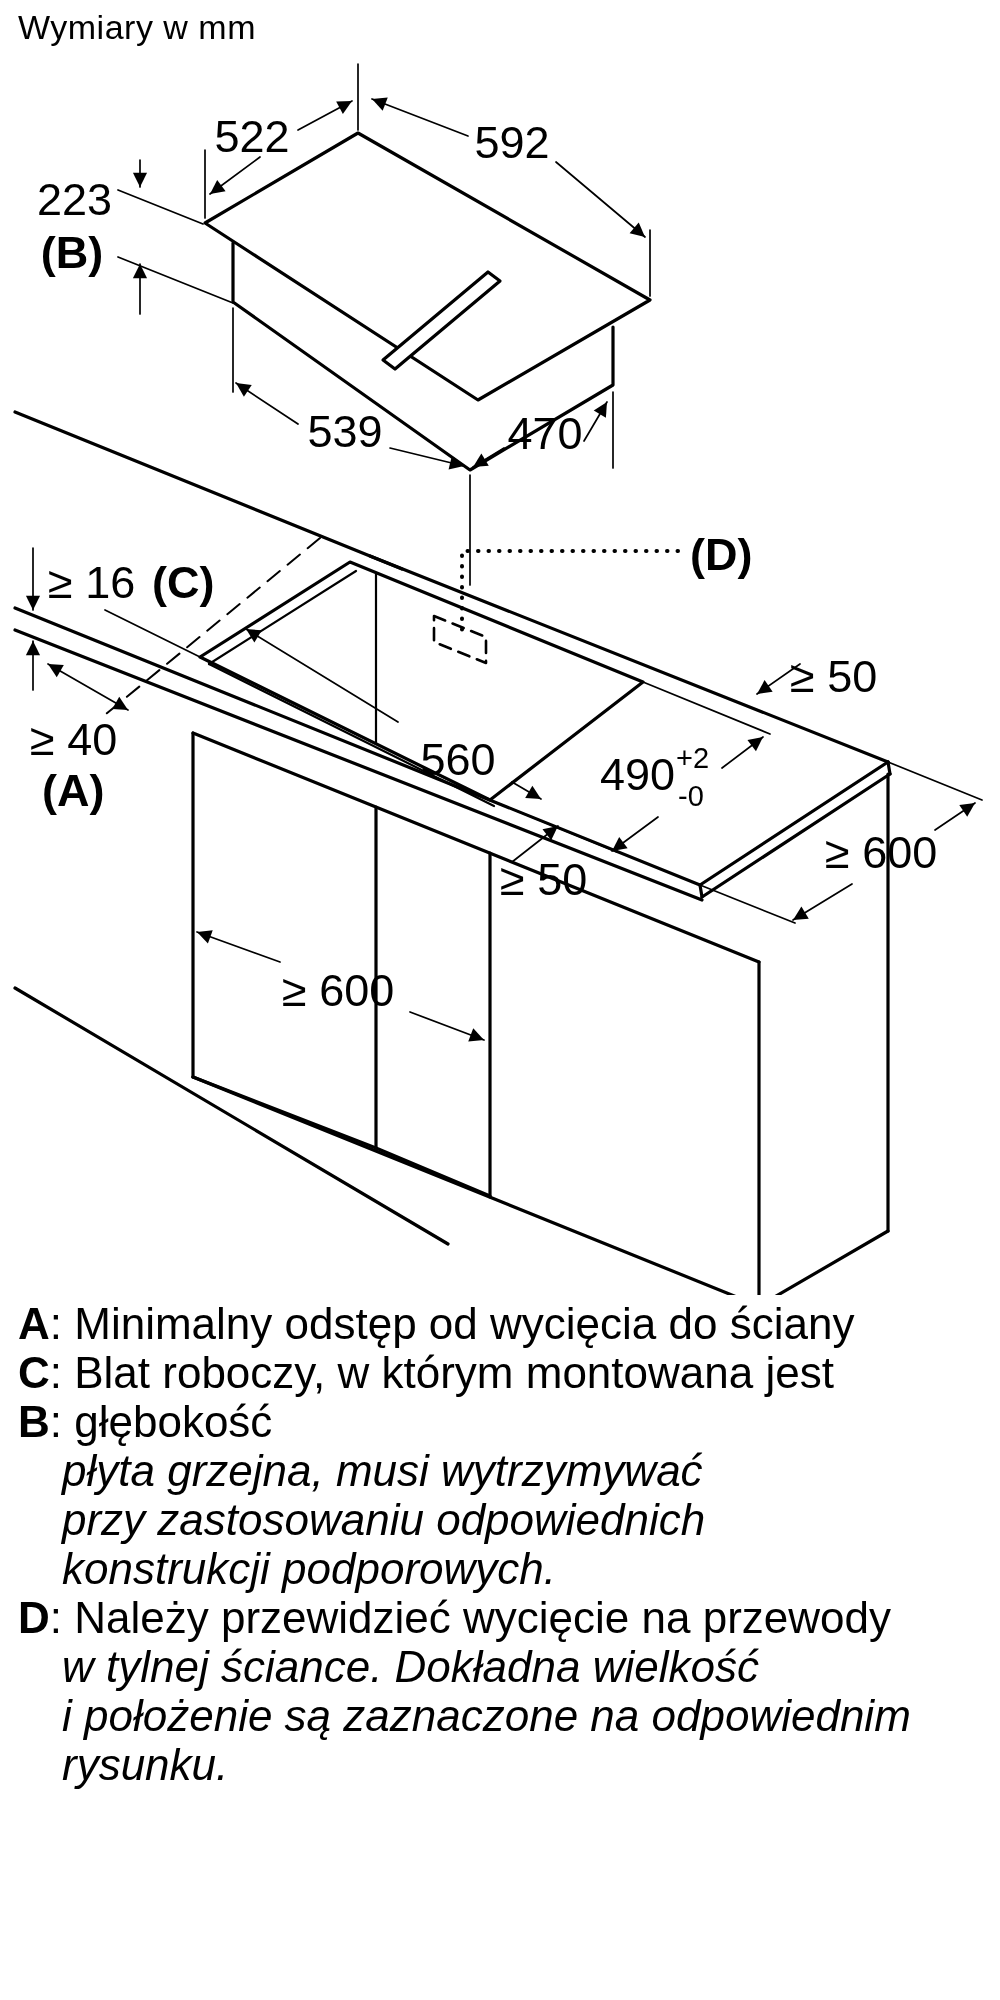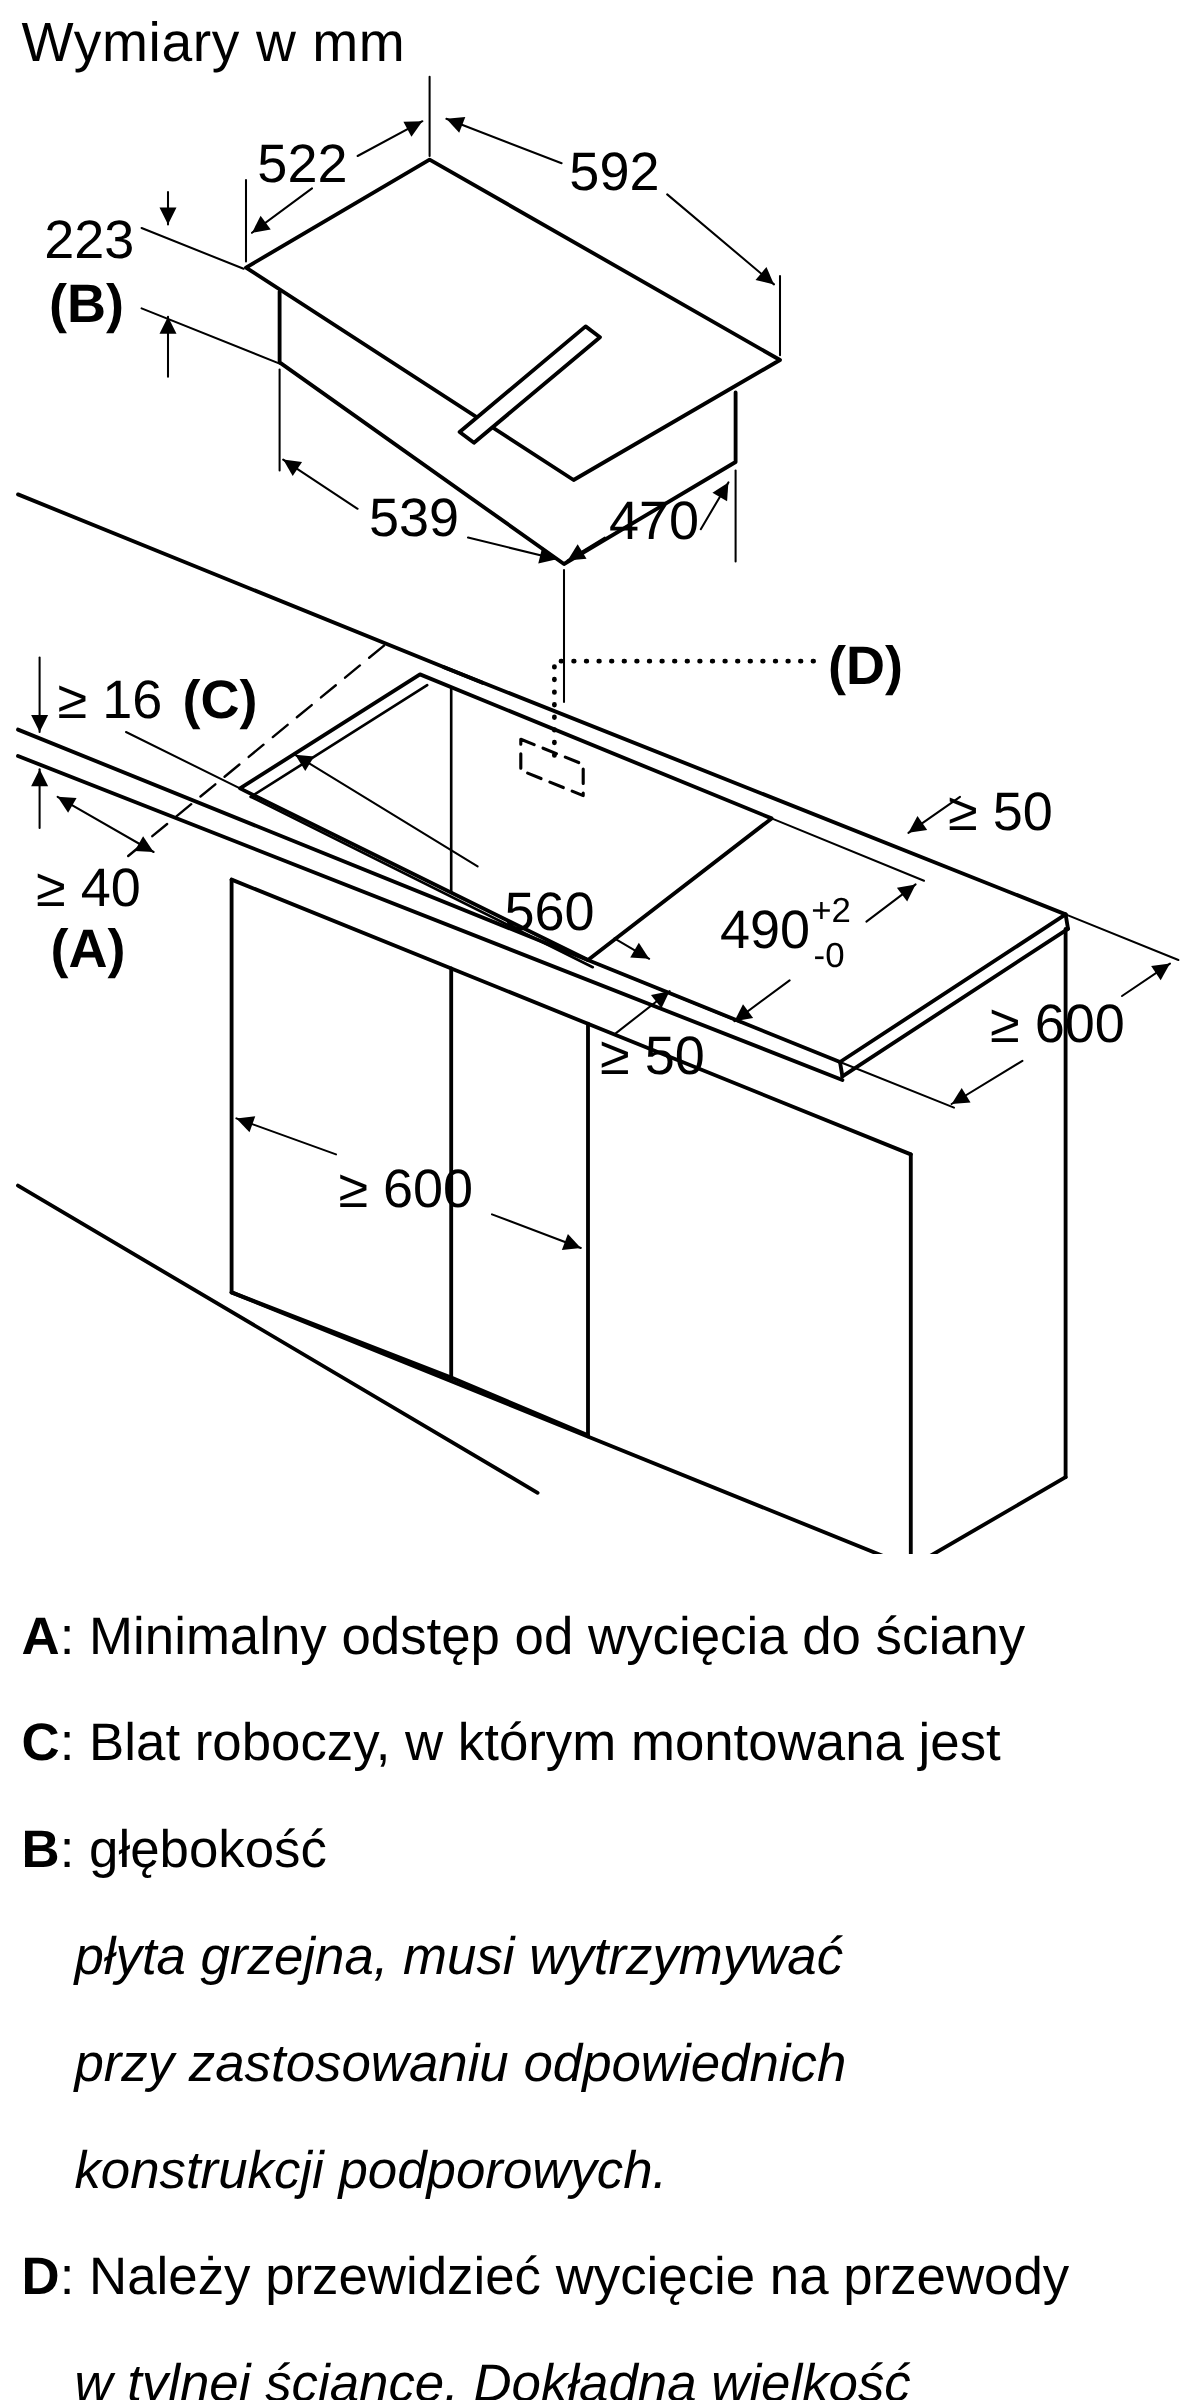--- a/index.html
+++ b/index.html
@@ -1,24 +1,24 @@
 <!DOCTYPE html>
 <html><head>
 <meta charset="utf-8">
 <style>
   html,body{margin:0;padding:0;background:#fff;}
   .page{position:relative;width:1000px;height:2000px;background:#fff;overflow:hidden;
         font-family:"Liberation Sans",sans-serif;color:#000;}
-  .title{position:absolute;left:18px;top:8px;font-size:46px;letter-spacing:0.5px;}
+  .title{position:absolute;left:18px;top:8px;font-size:34px;letter-spacing:0.5px;}
   svg text{font-family:"Liberation Sans",sans-serif;fill:#000;}
   .dim{font-size:45px;}
   .dim-b{font-size:45px;font-weight:bold;}
   .tol{font-size:29px;}
   .legend{position:absolute;left:18px;top:1299px;width:960px;font-size:44px;line-height:49px;}
-  .lg-line{white-space:nowrap;margin-top:40px;}
+  .lg-line{white-space:nowrap;}
   .lg-line .lt{font-weight:bold;}
   .lg-line .sep{white-space:pre;}
   .lg-cont{padding-left:44px;font-style:italic;}
 </style>
 </head>
 <body>
 
 <div class="page">
 
   <div class="title">Wymiary w mm</div>
@@ -161,16 +161,17 @@
     <div class="lg-line">
       <span class="lt">B</span><span class="sep">: </span><span>głębokość</span>
     </div>
     <div class="lg-line lg-cont">płyta grzejna, musi wytrzymywać</div>
     <div class="lg-line lg-cont">przy zastosowaniu odpowiednich</div>
     <div class="lg-line lg-cont">konstrukcji podporowych.</div>
     <div class="lg-line">
       <span class="lt">D</span><span class="sep">: </span><span>Należy przewidzieć wycięcie na przewody</span>
     </div>
     <div class="lg-line lg-cont">w tylnej ściance. Dokładna wielkość</div>
+    <div class="lg-line lg-cont">i położenie są zaznaczone na odpowiednim</div>
     <div class="lg-line lg-cont">rysunku.</div>
   </div>
 
 </div>
 
 </body></html>

